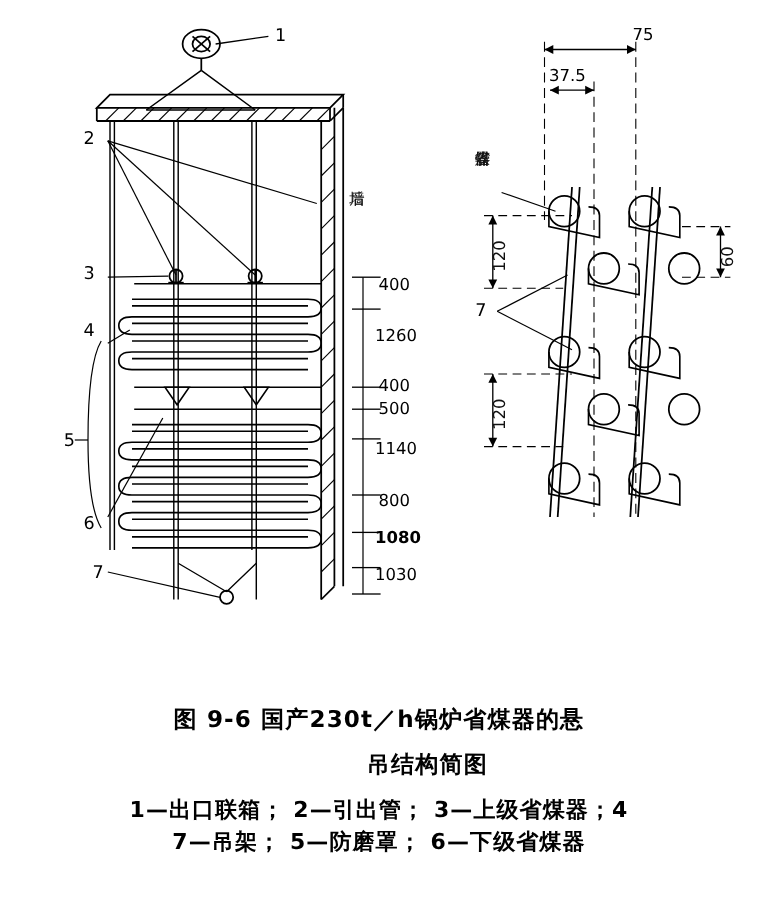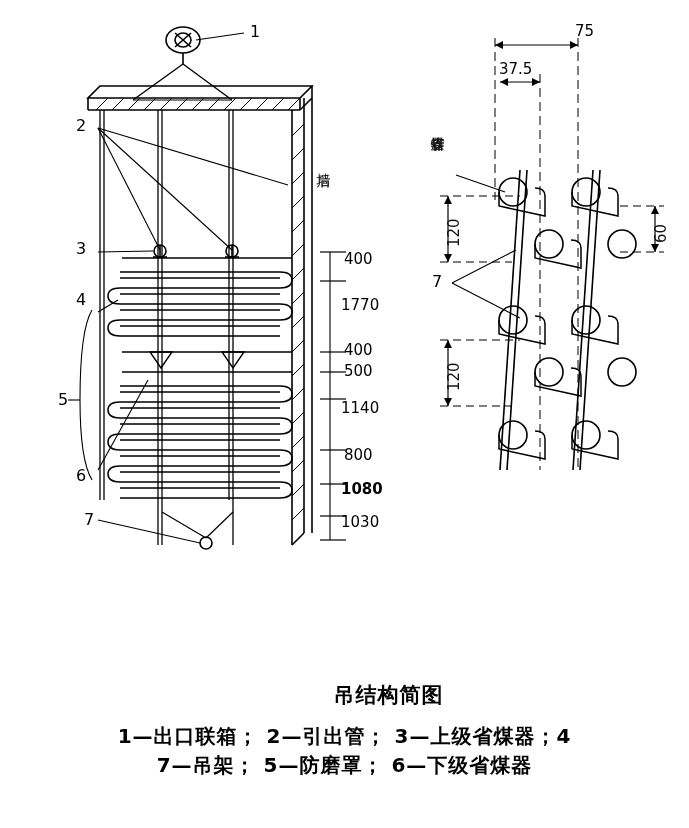--- a/index.html
+++ b/index.html
@@ -242,35 +242,36 @@
   <div class="lbl lbl-num" style="left:76px;top:116px;">2</div>
   <div class="lbl lbl-num" style="left:76px;top:239px;">3</div>
   <div class="lbl lbl-num" style="left:76px;top:290px;">4</div>
   <div class="lbl lbl-num" style="left:58px;top:390px;">5</div>
   <div class="lbl lbl-num" style="left:76px;top:466px;">6</div>
   <div class="lbl lbl-num" style="left:84px;top:510px;">7</div>
 
   <div class="vtext" style="left:316px;top:162px;">后墙</div>
 
   <div class="lbl lbl-dim" style="left:344px;top:250px;">400</div>
-  <div class="lbl lbl-dim" style="left:341px;top:296px;">1770</div>
+  <div class="lbl lbl-dim" style="left:341px;top:296px;">1260</div>
   <div class="lbl lbl-dim" style="left:344px;top:341px;">400</div>
   <div class="lbl lbl-dim" style="left:344px;top:362px;">500</div>
   <div class="lbl lbl-dim" style="left:341px;top:399px;">1140</div>
   <div class="lbl lbl-dim" style="left:344px;top:446px;">800</div>
   <div class="lbl lbl-dim" style="left:341px;top:480px;font-weight:bold;">1080</div>
   <div class="lbl lbl-dim" style="left:341px;top:513px;">1030</div>
 
   <div class="lbl lbl-dim" style="left:527px;top:22px;margin-left:48px;">75</div>
   <div class="lbl lbl-dim" style="left:499px;top:60px;">37.5</div>
 
   <div class="rot90" style="left:445px;top:247px;">120</div>
   <div class="rot90" style="left:445px;top:391px;">120</div>
   <div class="rot90" style="left:652px;top:243px;">60</div>
 
   <div class="vtext" style="left:430px;top:126px;">省煤器管</div>
   <div class="lbl lbl-num" style="left:432px;top:272px;">7</div>
 
+  <div class="cap cap-title" style="top:640px;">图  9-6   国产230t／h锅炉省煤器的悬</div>
   <div class="cap cap-title2" style="top:681px;">吊结构简图</div>
   <div class="cap cap-legend" style="top:723px;">1—出口联箱；  2—引出管；  3—上级省煤器；4</div>
   <div class="cap cap-legend" style="top:752px;">7—吊架；  5—防磨罩；  6—下级省煤器</div>
 
 </div>
 
 </body></html>

